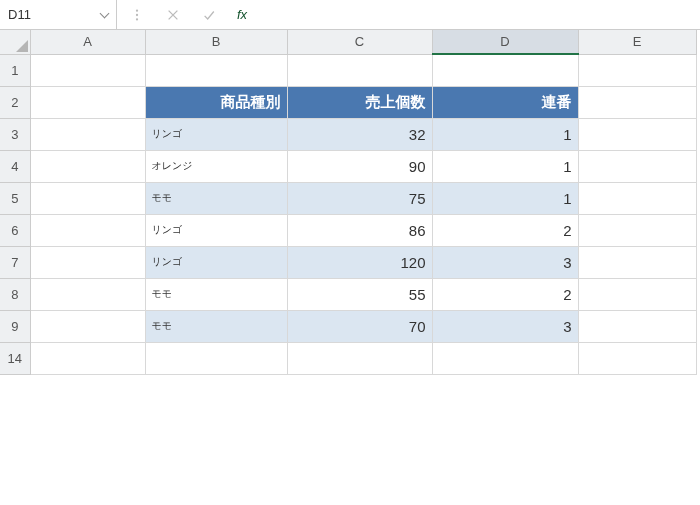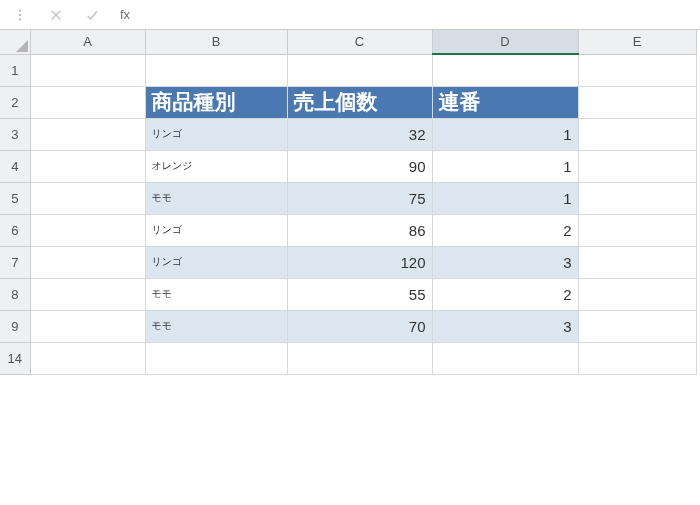--- a/index.html
+++ b/index.html
@@ -32,21 +32,21 @@
     .name-box-dd {
       width: 7px; height: 7px;
       border-left: 1px solid #888;
       border-bottom: 1px solid #888;
       transform: rotate(-45deg);
       margin-bottom: 3px;
     }
     .fb-sep { display: flex; align-items: center; padding: 0 12px; gap: 20px; color: #999; }
     .fb-icon { display: inline-flex; align-items: center; justify-content: center; width: 16px; height: 16px; }
     .fb-icon svg { width: 14px; height: 14px; }
-    .fx-label { color: #737373; }
+    .fx-label { font-style: italic; color: #14532d; }
     .formula-input { flex: 1; height: 100%; padding: 0 8px; border: none; outline: none; font-size: 13px; }
     .grid-wrap { position: relative; }
     table.grid { border-collapse: collapse; table-layout: fixed; }
     .corner {
       width: 30px; height: 24px;
       background: #eef0f2;
       border-right: 1px solid #ccc;
       border-bottom: 1px solid #ccc;
       position: relative;
     }
@@ -89,23 +89,23 @@
       border-right: 1px solid #d8d8d8;
       border-bottom: 1px solid #d8d8d8;
       height: 32px;
       padding: 0 6px;
       vertical-align: middle;
     }
     td.blank { background: #fff; }
     .tbl-head {
       background: #4a78b0;
       color: #fff;
-      text-align: left;
+      text-align: right;
       font-weight: bold;
-      font-size: 21px;
+      font-size: 15px;
     }
     .band-odd { background: #dbe6f1; }
     .band-even { background: #fff; }
     .txt-left { text-align: left; font-size: 10px; padding-left: 6px; font-family: Liberation Mono, monospace; }
     .txt-right { text-align: right; font-size: 15px; padding-right: 8px; }
     .active-cell {
       outline: 2px solid #217346;
       outline-offset: -1px;
       position: relative;
     }
@@ -119,20 +119,24 @@
     .col-A { width: 115px; }
     .col-B { width: 142px; }
     .col-C { width: 145px; }
     .col-D { width: 146px; }
     .col-E { width: 118px; }
   </style>
 </head>
 <body>
 
 <div class="formula-bar">
+  <div class="name-box">
+    <span class="name-box-text">D11</span>
+    <span class="name-box-dd"></span>
+  </div>
   <div class="fb-sep">
     <span class="fb-icon">
       <svg viewBox="0 0 16 16">
           <circle cx="8" cy="3" r="1.3" fill="#bbb"></circle>
           <circle cx="8" cy="8" r="1.3" fill="#bbb"></circle>
           <circle cx="8" cy="13" r="1.3" fill="#bbb"></circle>
         </svg>
     </span>
     <span class="fb-icon">
       <svg viewBox="0 0 16 16">

